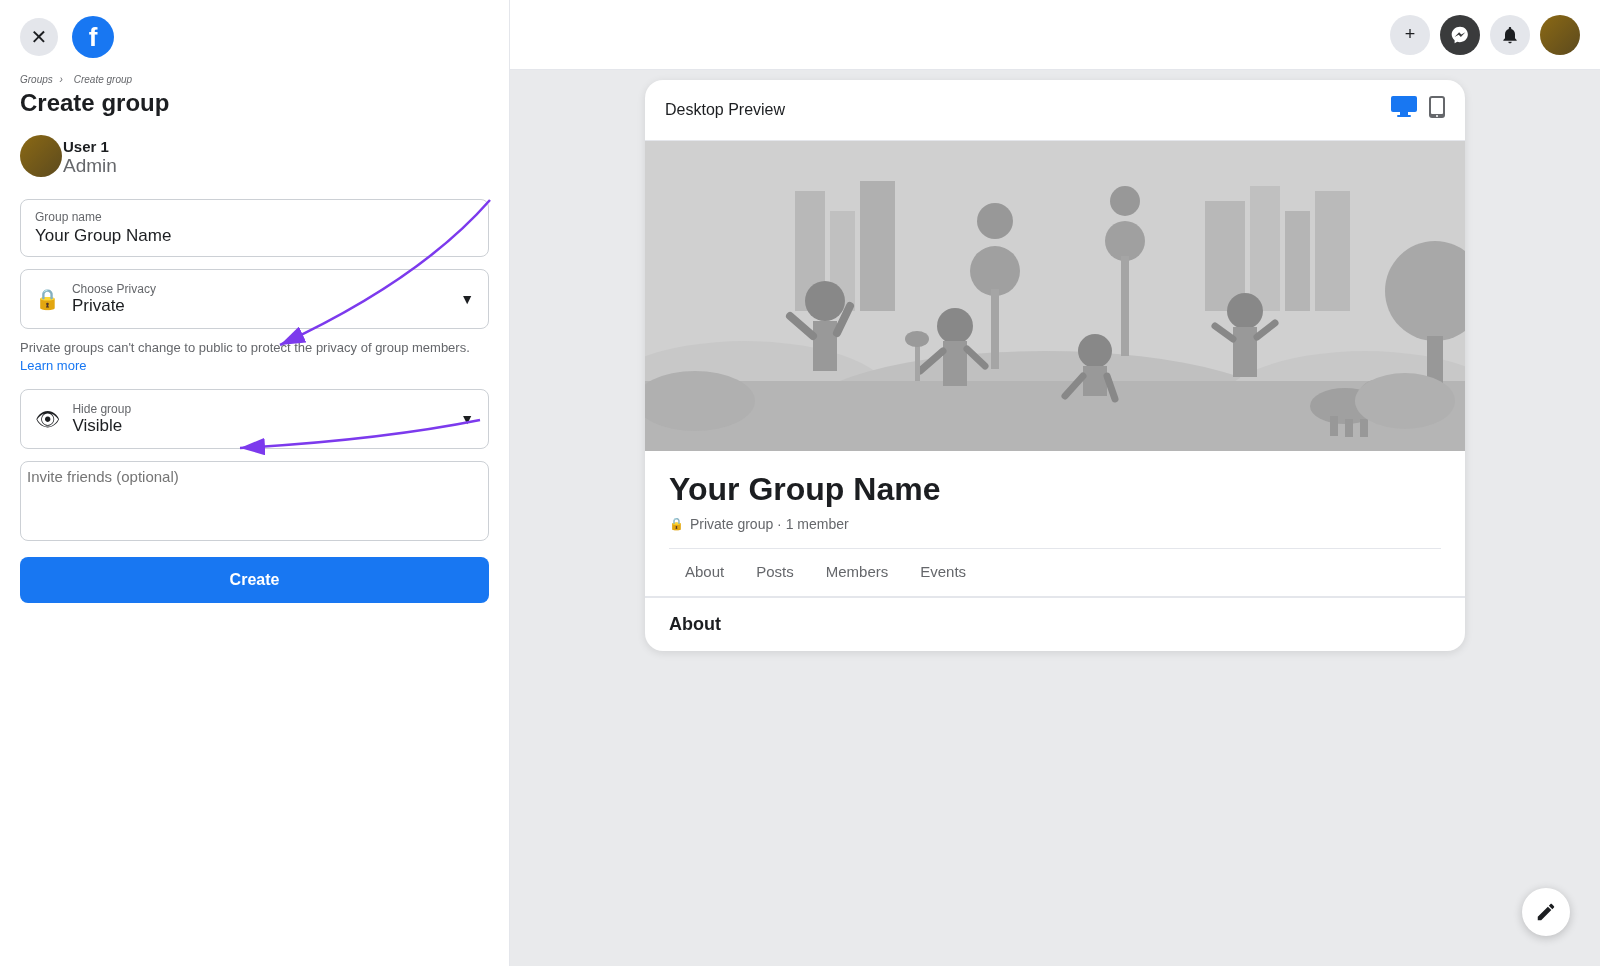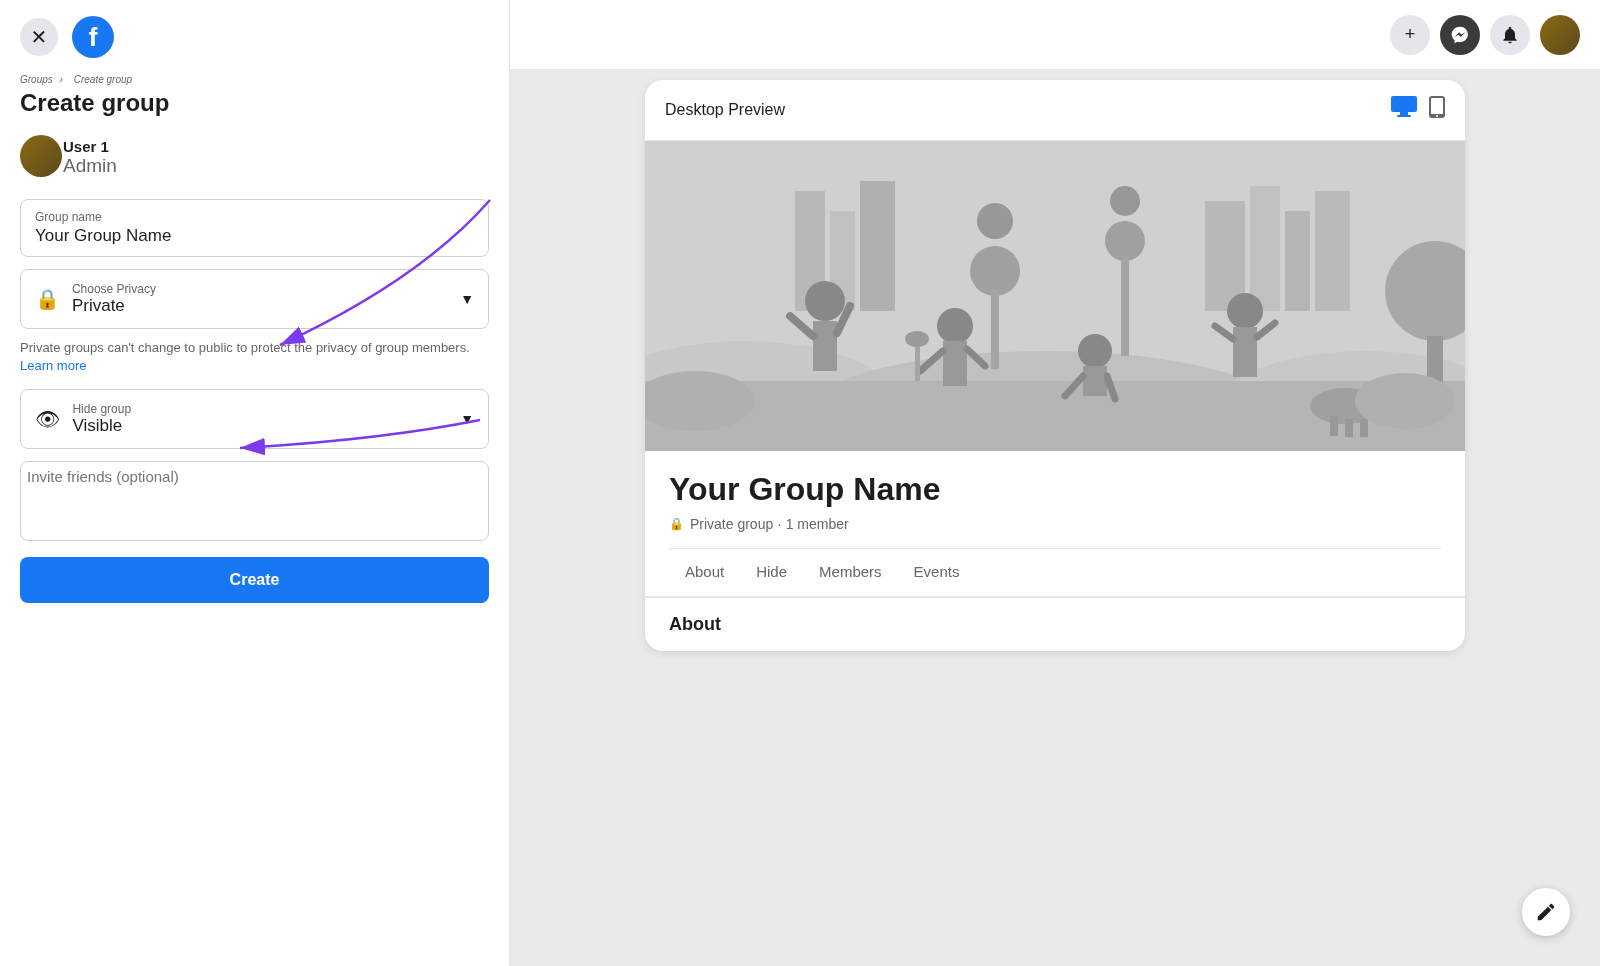--- a/index.html
+++ b/index.html
@@ -576,21 +576,21 @@
         <div class="group-meta">
           <span class="lock-sm">🔒</span>
           <span>Private group · 1 member</span>
         </div>
       </div>
 
       <div class="divider"></div>
 
       <div class="nav-tabs">
         <div class="nav-tab">About</div>
-        <div class="nav-tab">Hide</div>
+        <div class="nav-tab">Posts</div>
         <div class="nav-tab">Members</div>
         <div class="nav-tab">Events</div>
       </div>
 
       <div class="about-section">
         <div class="about-title">About</div>
       </div>
 
     </div>
   </div>

